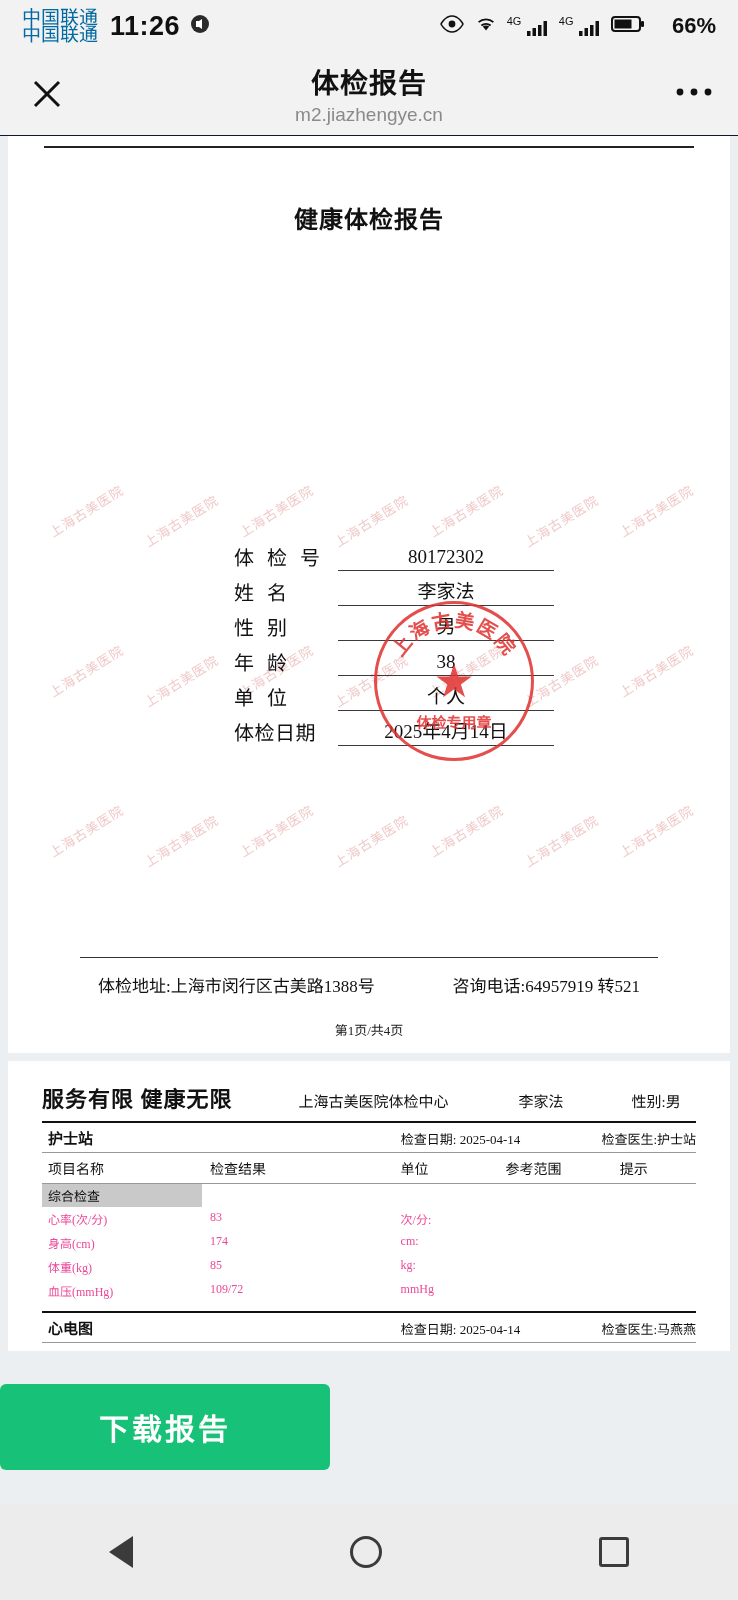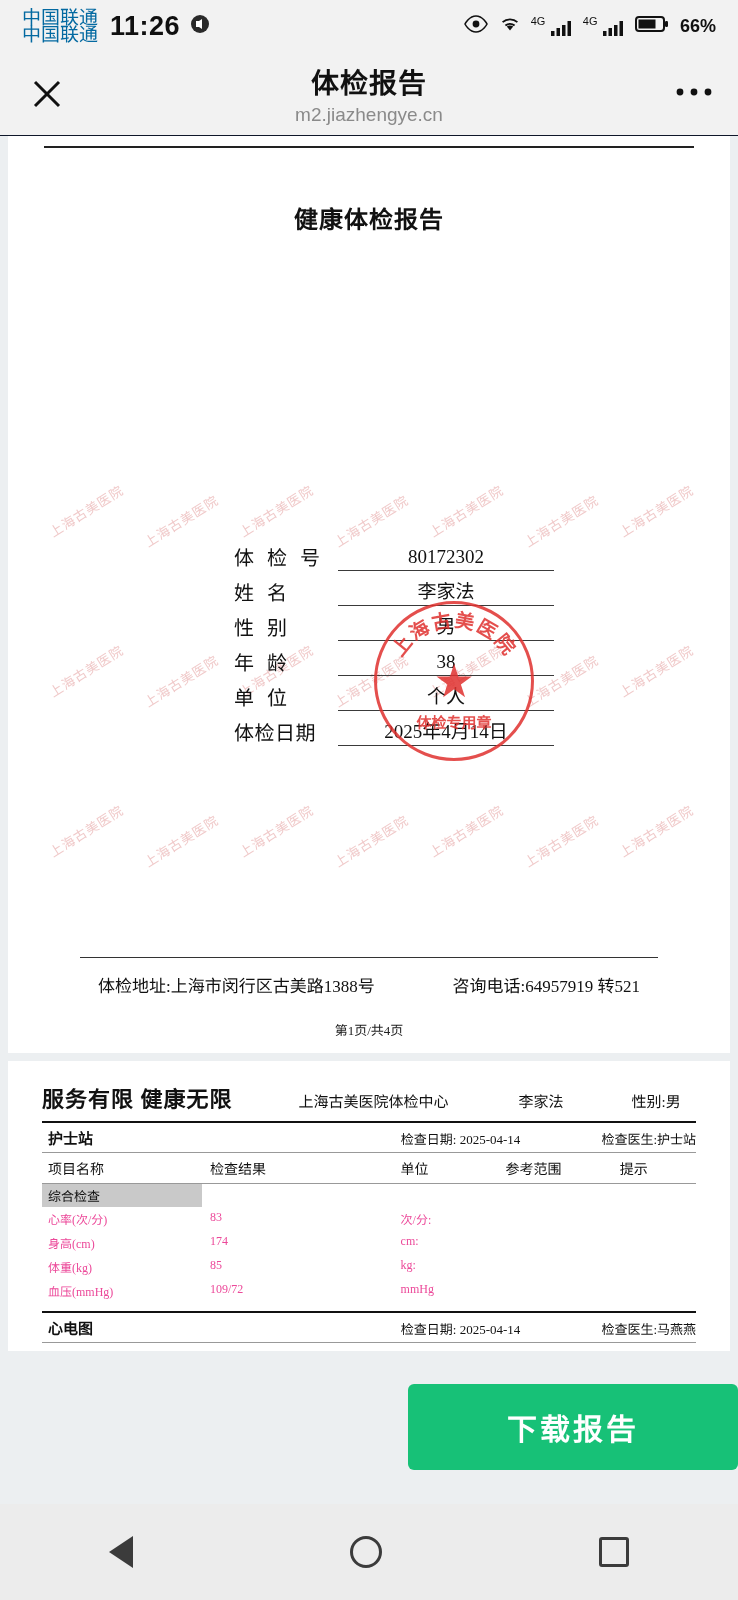--- a/index.html
+++ b/index.html
@@ -44,21 +44,21 @@
   }
   .status-left { display: flex; align-items: center; }
   .status-left .carrier-stack { display: flex; flex-direction: column; }
   .status-right {
     margin-left: auto;
     display: flex;
     align-items: center;
     gap: 9px;
   }
   .ic { display: inline-block; color: #111; }
-  .battery-pct { font-size: 18px; font-weight: bold; color: #111; margin-left: 2px; }
+  .battery-pct { font-size: 22px; font-weight: bold; color: #111; margin-left: 18px; }
   .sig-label { font-size: 11px; vertical-align: super; }
 
   
   .titlebar {
     height: 84px;
     background: #f2f2f2;
     display: flex;
     align-items: center;
     padding: 0 24px;
     flex: 0 0 auto;
@@ -316,21 +316,21 @@
     font-size: 12px;
     color: #ec4899;
     padding: 3px 0 3px 6px;
   }
 
   
   .btn-area {
     background: #eceff1;
     padding: 26px 0 34px 0;
     display: flex;
-    justify-content: flex-end;
+    justify-content: flex-start;
     flex: 0 0 auto;
   }
   .download-btn {
     width: 330px;
     height: 86px;
     background: #17c177;
     border: none;
     border-radius: 6px;
     color: #ffffff;
     font-size: 30px;

